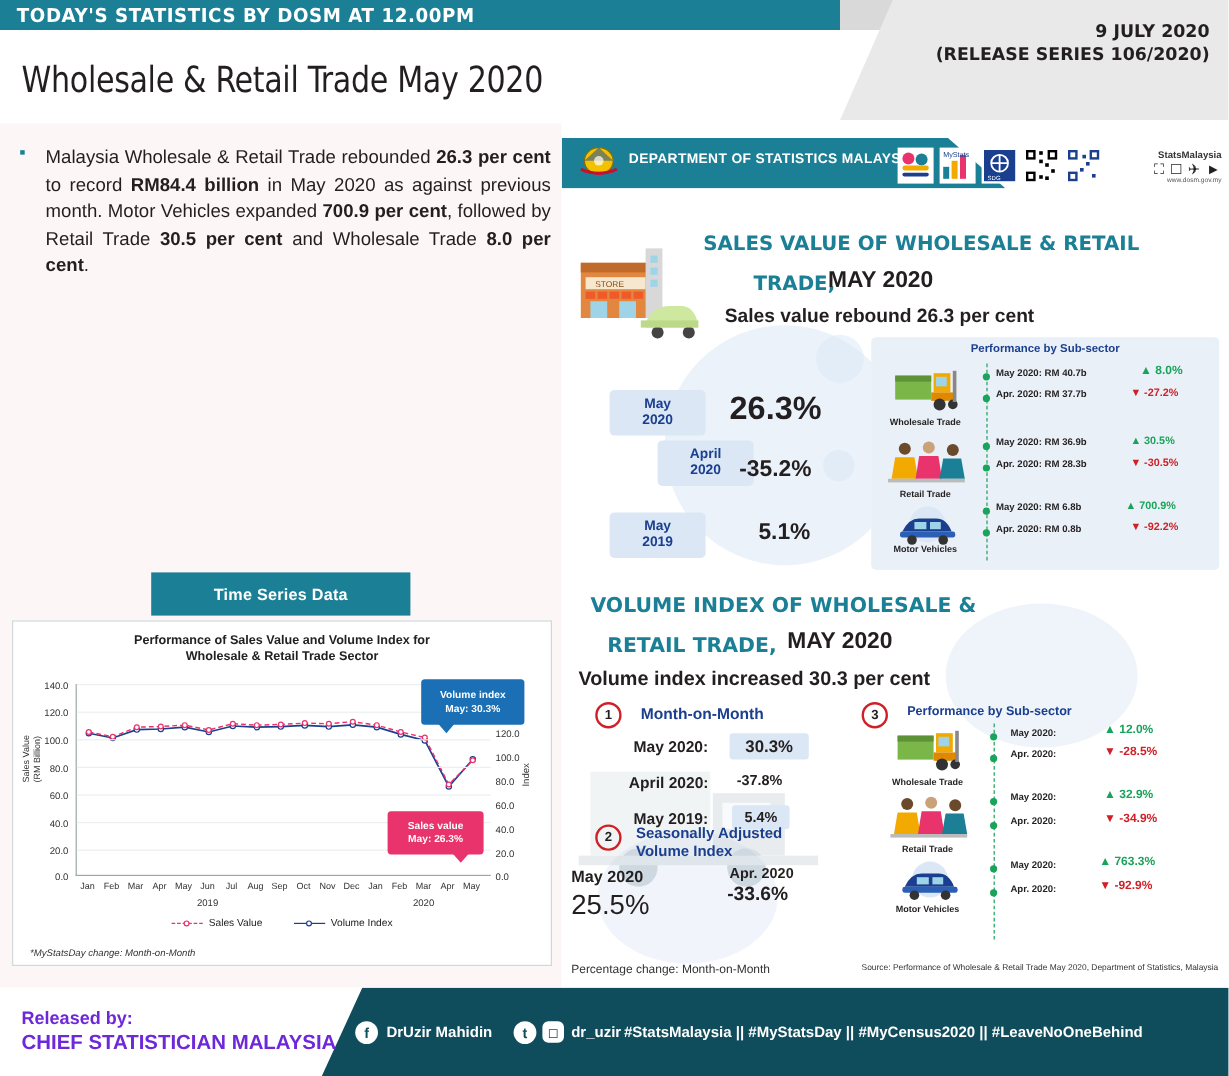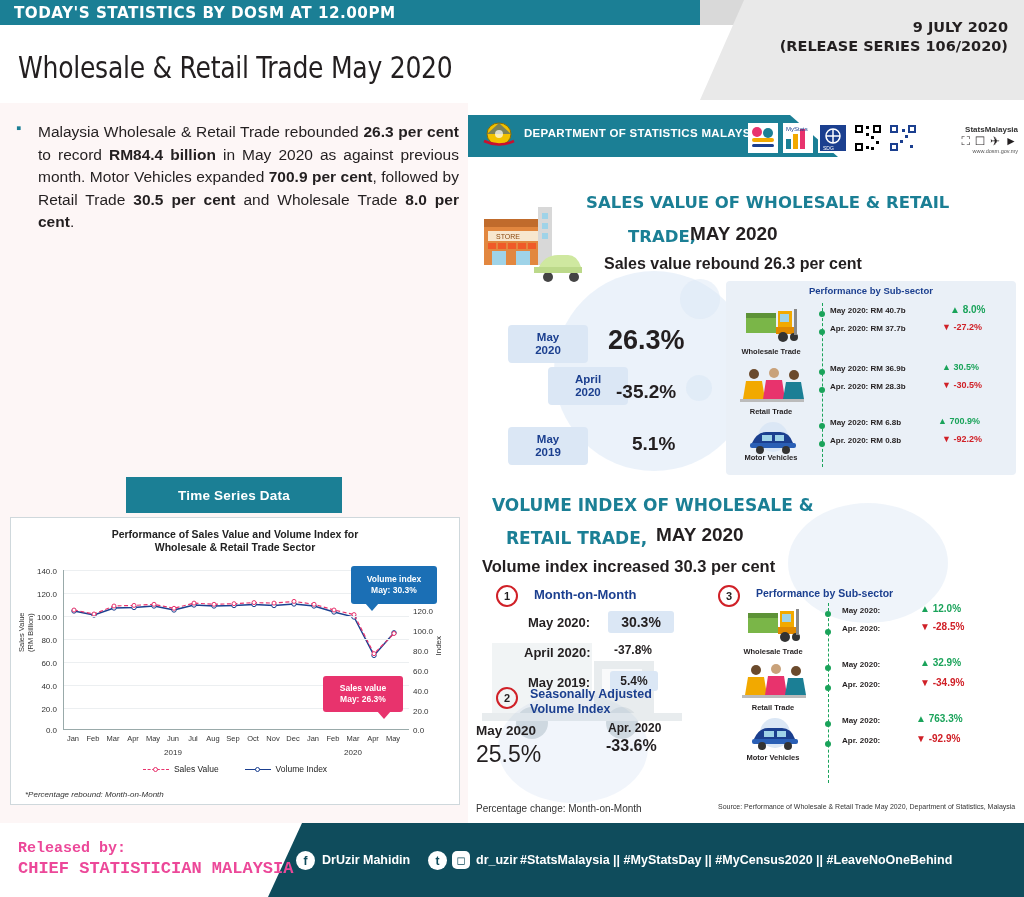--- a/index.html
+++ b/index.html
@@ -239,23 +239,23 @@
   .bot {
     position:absolute; left:0; top:823px; width:1024px; height:74px;
     background:#ffffff;
   }
   .bot-dark {
     position:absolute; left:268px; top:0; width:756px; height:74px;
     background:#0f4c5c;
     clip-path:polygon(34px 0, 756px 0, 756px 74px, 0 74px);
   }
   .released {
-    position:absolute; left:18px; top:16px; color:#ec4899;
+    position:absolute; left:18px; top:16px; color:#6d28d9;
     font-size:15px; font-weight:bold; line-height:20px;
-    font-family:Liberation Mono, monospace;
+    font-family:Liberation Sans, sans-serif;
   }
   .released .big { font-size:17px; }
   .hashtags {
     position:absolute; left:520px; top:30px; color:#ffffff;
     font-size:12.5px; font-weight:bold;
   }
   .sm-name {
     position:absolute; color:#fff; font-size:12.5px; font-weight:bold;
   }
   .circ-ic {
@@ -412,21 +412,21 @@
           </span>
         <span>Sales Value</span>
       </span>
       <span class="k">
         <span class="lg-line blue">
             <span class="lg-dot blue"></span>
           </span>
         <span>Volume Index</span>
       </span>
     </div>
-    <div class="chart-foot">*Percentage rebound: Month-on-Month</div>
+    <div class="chart-foot">*MyStatsDay change: Month-on-Month</div>
   </div>
 </div>
 
 <div class="right-col">
 
   <div class="blue-blob" style="left:86px; top:168px; width:200px; height:200px; opacity:.55"></div>
   <div class="blue-blob" style="left:212px; top:176px; width:40px; height:40px; opacity:.5"></div>
   <div class="blue-blob" style="left:218px; top:272px; width:26px; height:26px; opacity:.6"></div>
   <div class="blue-blob" style="left:320px; top:400px; width:160px; height:120px; opacity:.45"></div>
   <div class="blue-blob" style="left:30px; top:590px; width:150px; height:110px; opacity:.4"></div>

